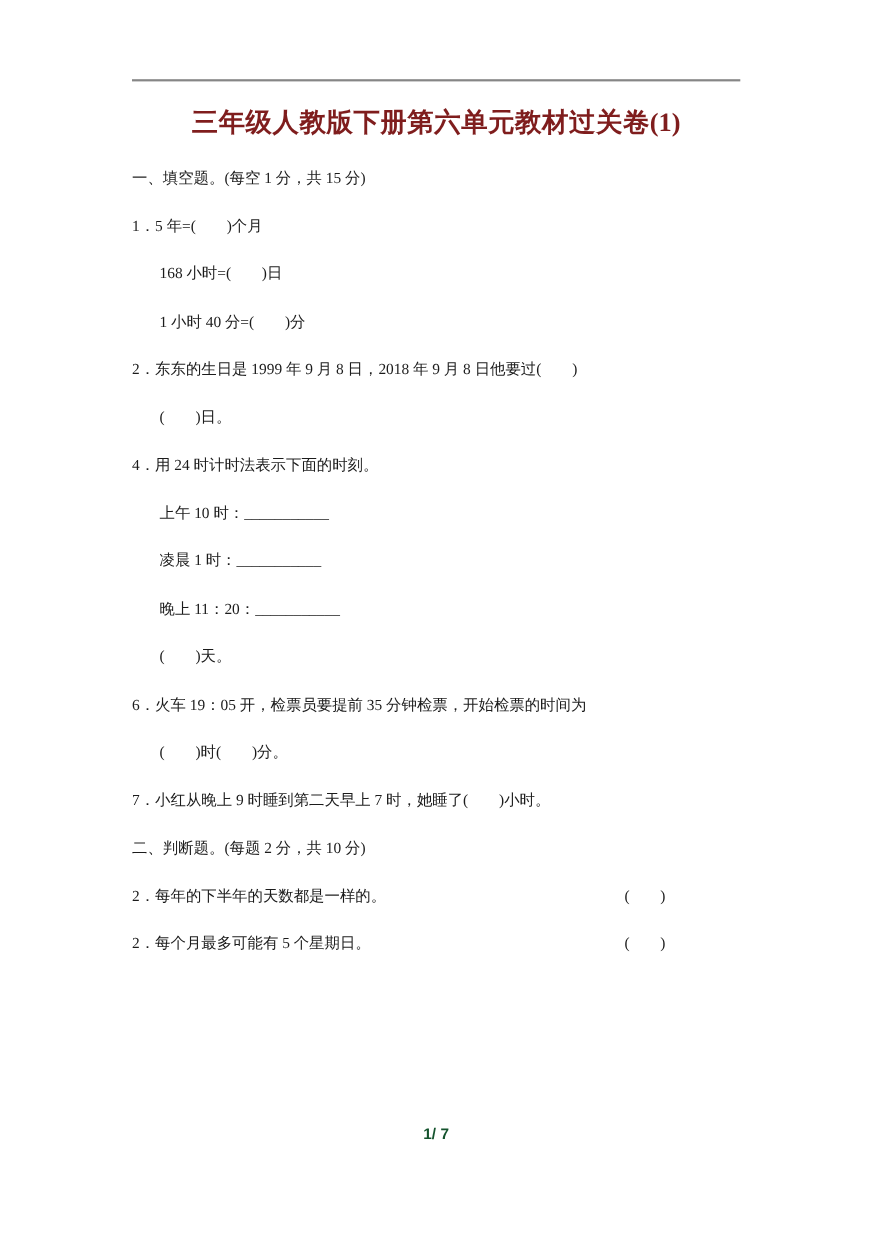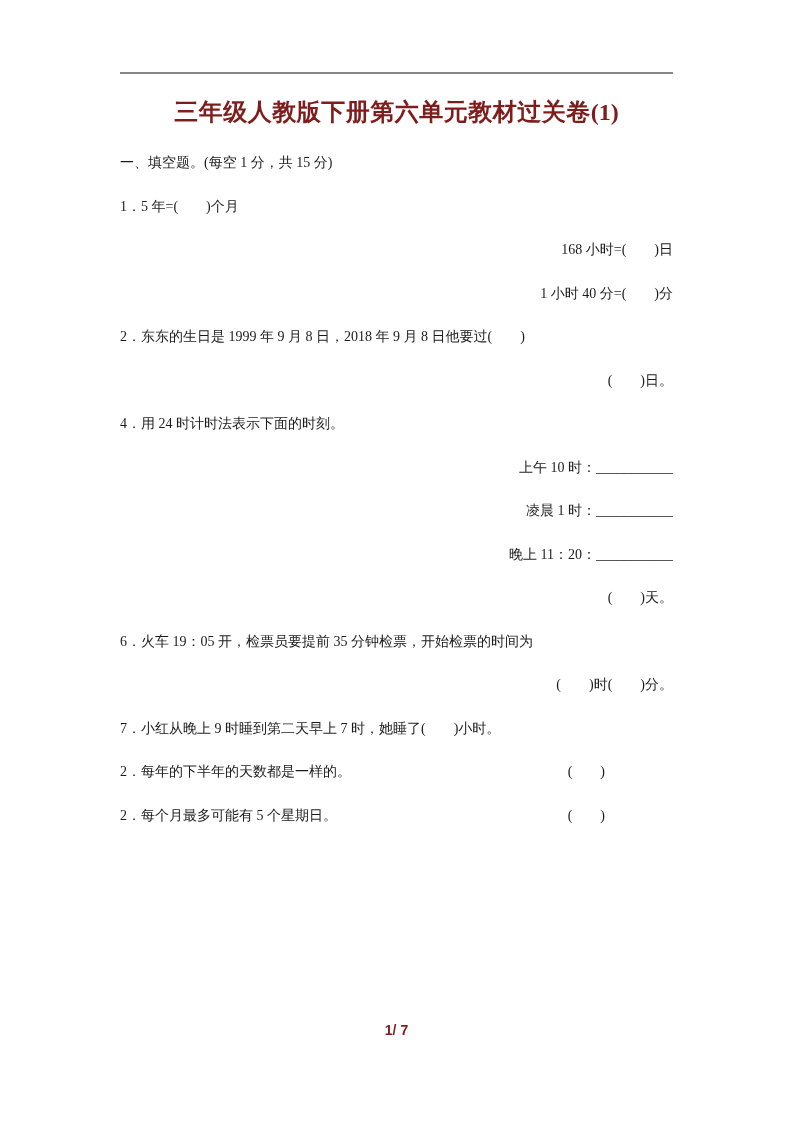--- a/index.html
+++ b/index.html
@@ -48,39 +48,38 @@
     top: 141px;
     width: 553px;
     font-size: 14px;
   }
   .line {
     line-height: 43.5px;
     white-space: nowrap;
   }
   .indent {
     padding-left: 25px;
-    text-align: right;
   }
   .judge-row {
     display: flex;
     justify-content: space-between;
   }
   .judge-answer {
     margin-right: 68px;
   }
   .footer {
     position: absolute;
     left: 0;
     top: 1022px;
     width: 100%;
     text-align: center;
     font-family: "Liberation Sans", "DejaVu Sans", sans-serif;
     font-weight: bold;
     font-size: 14px;
-    color: #7f1d1d;
+    color: #14532d;
   }
 </style>
 </head>
 <body>
 
 <div class="page">
 
   <div class="top-rule"></div>
 
   <h1 class="title"><span>三年级人教版下册第六单元教材过关卷</span><span class="title-suffix">(1)</span></h1>
@@ -102,20 +101,21 @@
     <div class="line indent">凌晨 1 时：___________</div>
     <div class="line indent">晚上 11：20：___________</div>
 
     <div class="line indent">(　　)天。</div>
 
     <div class="line">6．火车 19：05 开，检票员要提前 35 分钟检票，开始检票的时间为</div>
     <div class="line indent">(　　)时(　　)分。</div>
 
     <div class="line">7．小红从晚上 9 时睡到第二天早上 7 时，她睡了(　　)小时。</div>
 
+    <div class="line">二、判断题。(每题 2 分，共 10 分)</div>
 
     <div class="line judge-row">
       <span>2．每年的下半年的天数都是一样的。</span>
       <span class="judge-answer">(　　)</span>
     </div>
 
     <div class="line judge-row">
       <span>2．每个月最多可能有 5 个星期日。</span>
       <span class="judge-answer">(　　)</span>
     </div>

